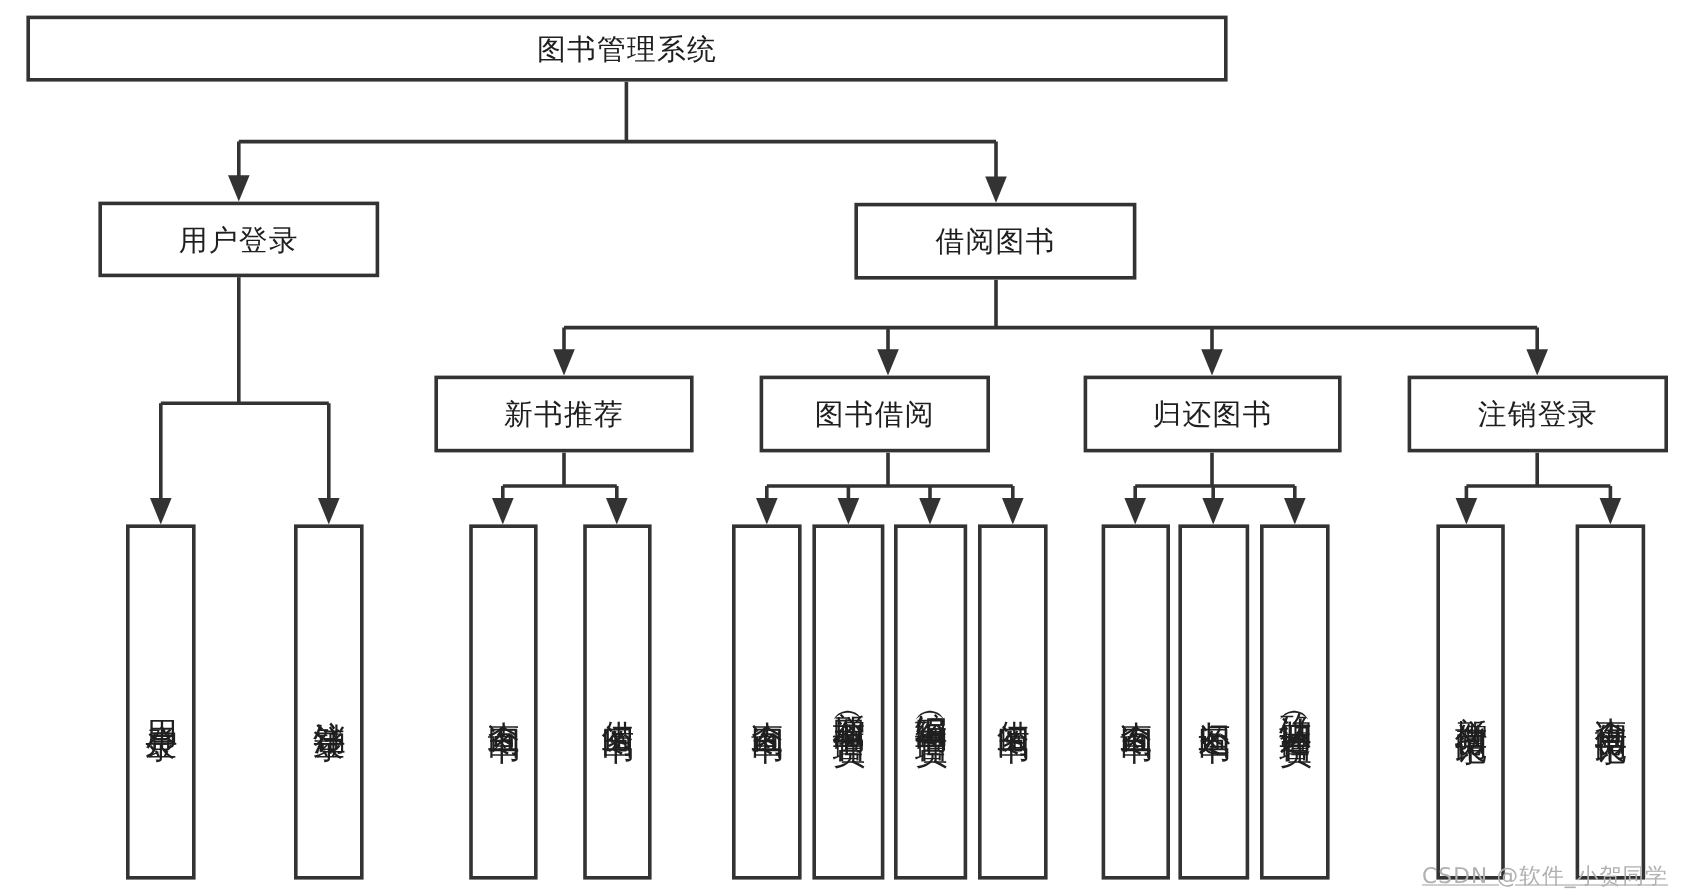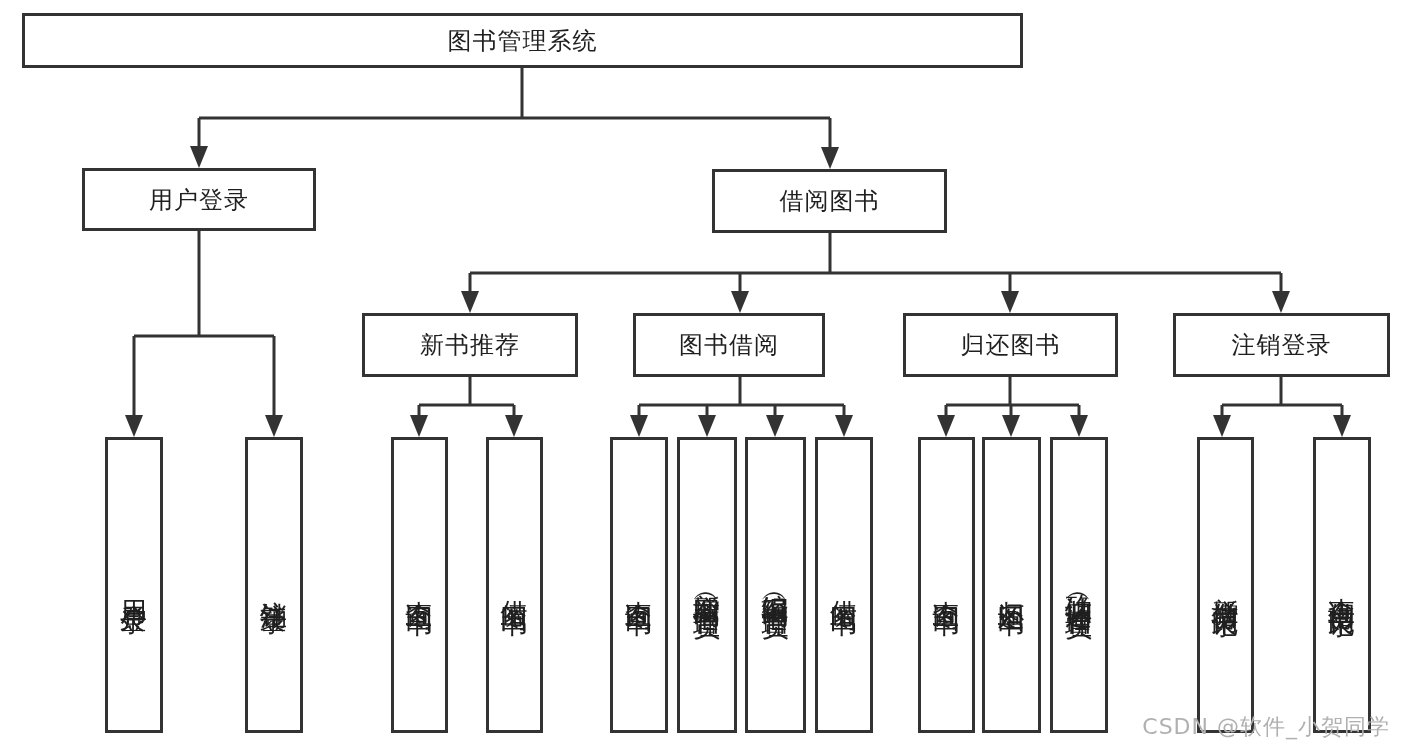--- a/index.html
+++ b/index.html
@@ -58,24 +58,25 @@
     text-orientation: mixed;
     font-size: 27px;
     line-height: 1;
     letter-spacing: 3px;
     white-space: nowrap;
   }
   .watermark {
     position: absolute;
     right: 15px;
     bottom: 5px;
-    font-size: 22px;
+    font-size: 18px;
     color: var(--watermark);
     letter-spacing: 1px;
     white-space: nowrap;
+    text-decoration: underline;
   }
 </style>
 </head>
 <body>
 
 <div class="canvas">
 
   <svg class="connectors" viewBox="0 0 1405 747" xmlns="http://www.w3.org/2000/svg">
     <path d="M522 68 V118 M199 118 H830 M199 118 V150 M830 118 V151 M830 233 V273 M470 273 H1281 M470 273 V295 M740 273 V295 M1010 273 V295 M1281 273 V295 M199 230 V336 M134 336 H274 M134 336 V419 M274 336 V419 M470 377 V405 M419 405 H514 M419 405 V419 M514 405 V419 M740 377 V405 M639 405 H844 M639 405 V419 M707 405 V419 M775 405 V419 M844 405 V419 M1010 377 V405 M946 405 H1079 M946 405 V419 M1011 405 V419 M1079 405 V419 M1281 377 V405 M1222 405 H1342 M1222 405 V419 M1342 405 V419"></path>
     <polygon points="190,146 208,146 199,168"></polygon>

